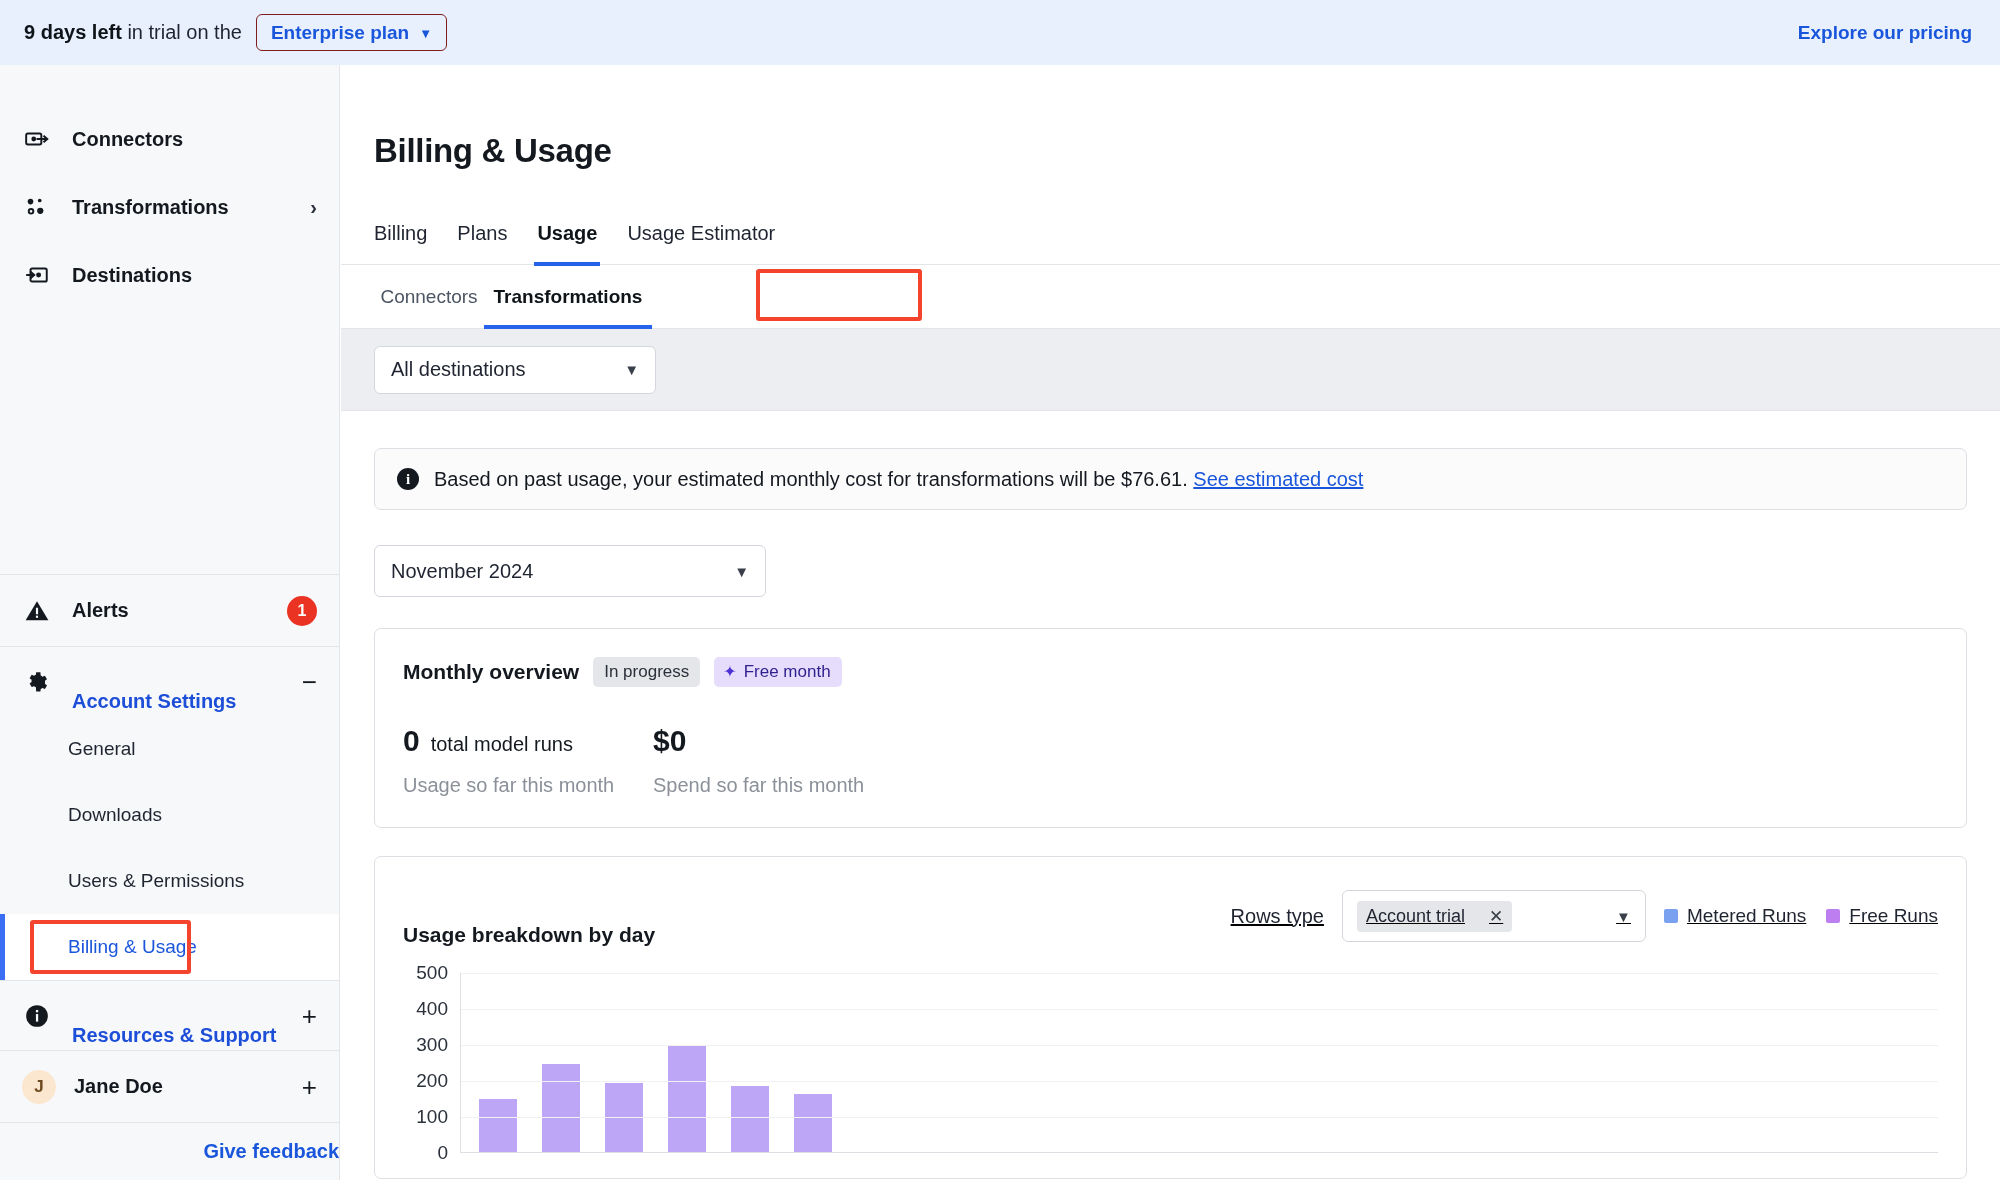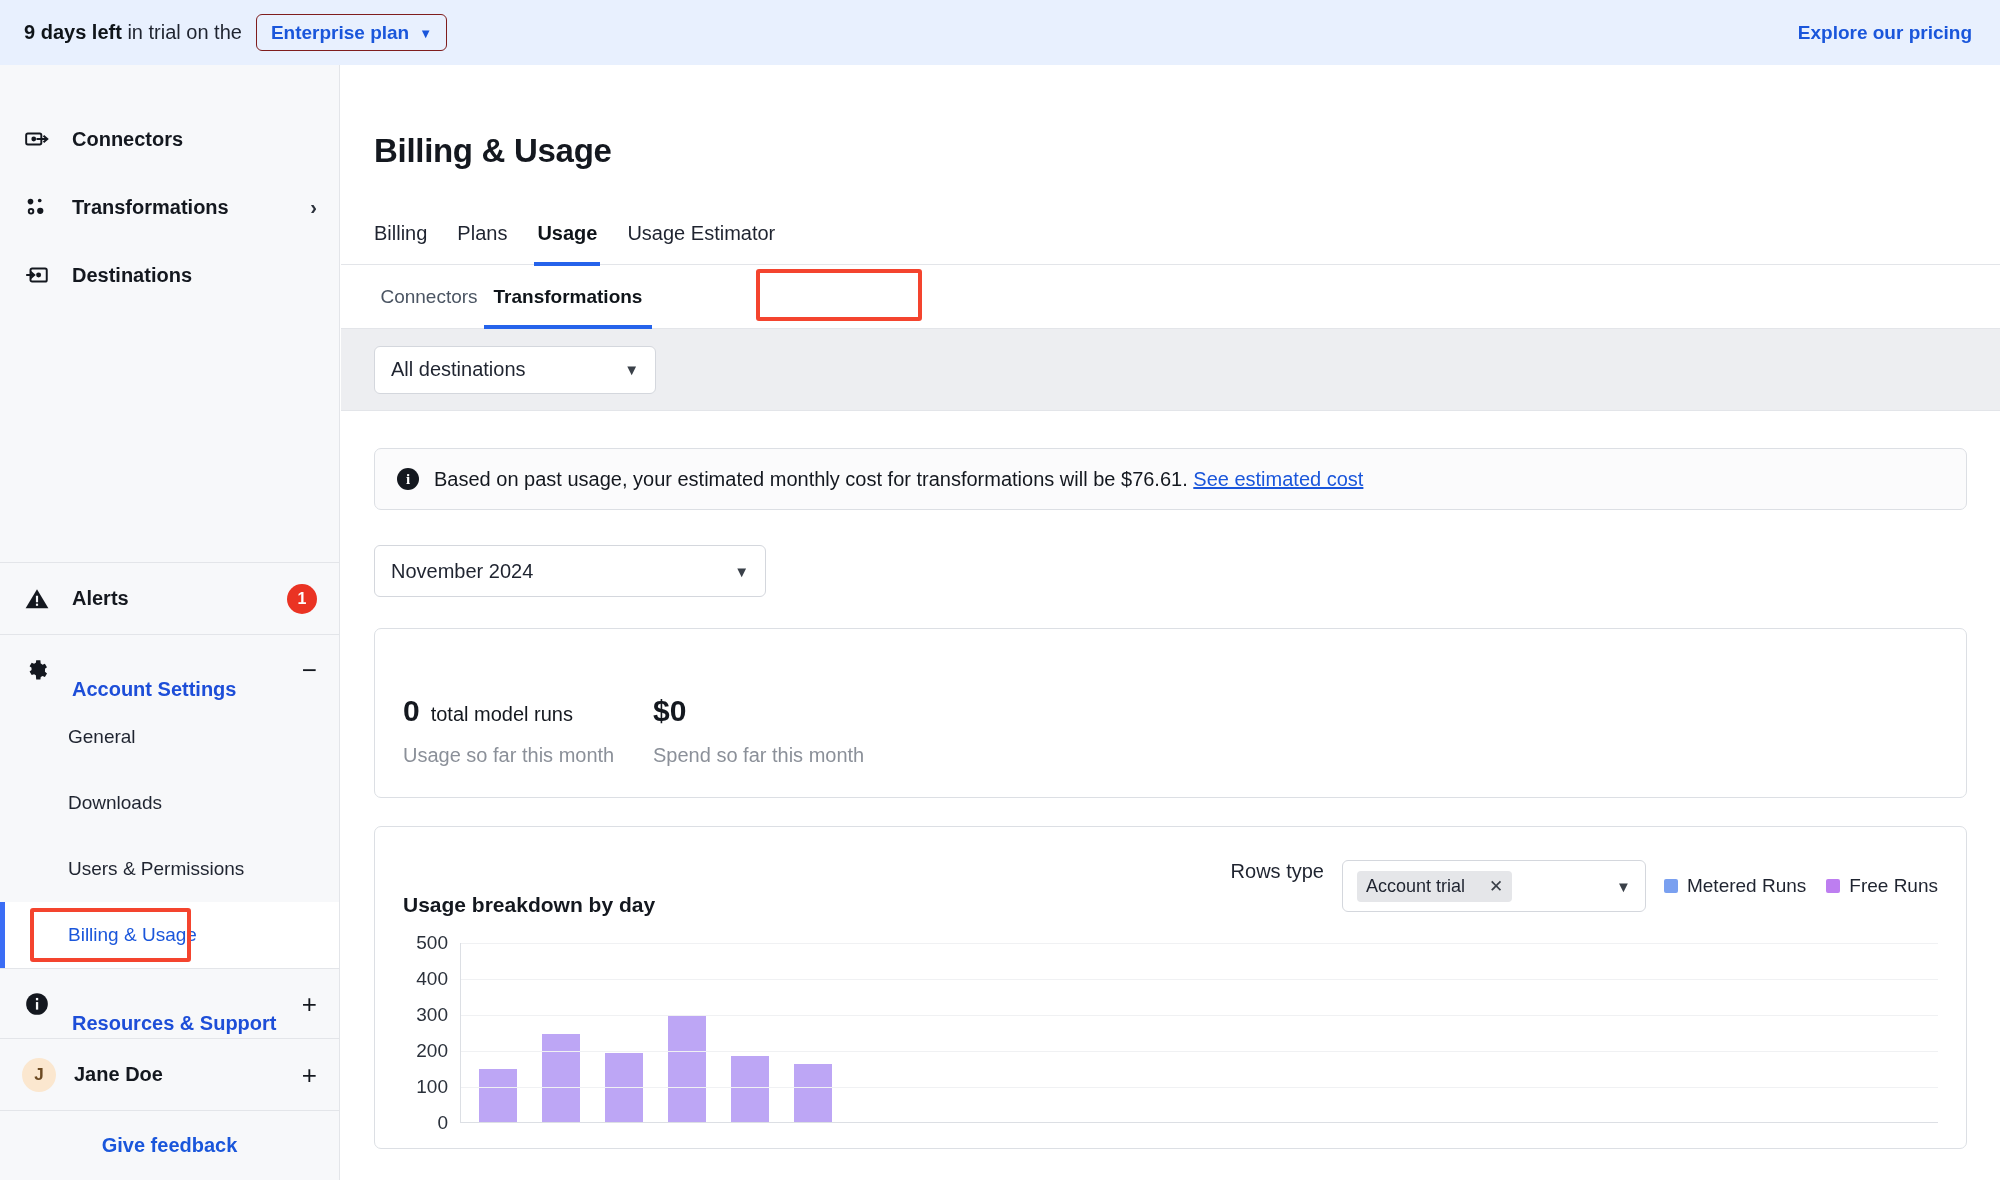--- a/index.html
+++ b/index.html
@@ -97,22 +97,22 @@
     border-top: 1px solid #e3e5e9; cursor: pointer;
   }
   .avatar {
     width: 34px; height: 34px; border-radius: 50%; background: #fbe7cf;
     display: flex; align-items: center; justify-content: center;
     font-size: 17px; color: #6c4a22; font-weight: 600; flex: none;
   }
   .user-row .nav-label { font-size: 20px; font-weight: 700; color: #14181f; flex: 1; }
 
   .feedback-row {
-    height: 70px; border-top: 1px solid #e3e5e9; display: flex;
-    align-items: center; justify-content: center;
+    height: 58px; border-top: 1px solid #e3e5e9; display: flex;
+    align-items: center; justify-content: flex-end;
   }
   .feedback-link { color: #1a56db; font-size: 20px; font-weight: 700; cursor: pointer; }
 
   
   .main { position: absolute; left: 341px; top: 65px; width: 1659px; height: 1115px; background:#fff; }
   .page-head { height: 105px; display: flex; align-items: flex-end; padding: 0 0 0 33px; }
   .page-title { font-size: 33px; font-weight: 700; color: #14181f; letter-spacing: -0.3px; }
 
   .tabs-primary {
     display: flex; align-items: center; gap: 0; padding: 0 0 0 33px;
@@ -195,21 +195,21 @@
   .stats { display: flex; margin-top: 37px; }
   .stat { width: 250px; }
   .stat-top { display: flex; align-items: baseline; gap: 11px; }
   .stat-num { font-size: 30px; font-weight: 700; color: #14181f; }
   .stat-unit { font-size: 20px; font-weight: 400; color: #14181f; }
   .stat-sub { font-size: 20px; color: #8b9099; margin-top: 16px; }
 
   .chart-card { margin-top: 28px; padding: 28px 28px 0 28px; }
   .chart-head { display: flex; align-items: center; }
   .chart-title { font-size: 21px; font-weight: 700; color: #14181f; margin-top: 38px; }
-  .chart-controls { margin-left: auto; display: flex; gap: 18px; }
+  .chart-controls { margin-left: auto; display: flex; align-items: center; gap: 18px; text-decoration: underline; }
   .rows-label { font-size: 20px; color: #1f2430; }
   .rows-select {
     width: 304px; height: 52px; background: #fff; border: 1px solid #d4d7dd; border-radius: 6px;
     display: flex; align-items: center; padding: 0 14px; cursor: pointer;
   }
   .token {
     background: #e5e6e9; border-radius: 4px; font-size: 18px; color: #1f2430;
     padding: 5px 9px; display: flex; align-items: center; gap: 24px;
   }
   .token-x { font-size: 17px; color: #3a4049; cursor: pointer; }
@@ -397,20 +397,28 @@
         <span class="info-dot">i</span>
         <span class="info-text"><span>Based on past usage, your estimated monthly cost for transformations will be $76.61.</span> <span class="info-link">See estimated cost</span></span>
       </div>
 
       <div class="select-box month-select">
         <span class="sel-val">November 2024</span>
         <span class="sel-caret">▼</span>
       </div>
 
       <div class="card">
+        <div class="card-head">
+          <span class="card-title">Monthly overview</span>
+          <span class="chip-gray">In progress</span>
+          <span class="chip-purple">
+            <span class="spark">✦</span>
+            <span>Free month</span>
+          </span>
+        </div>
         <div class="stats">
           <div class="stat">
             <div class="stat-top">
               <span class="stat-num">0</span>
               <span class="stat-unit">total model runs</span>
             </div>
             <div class="stat-sub">Usage so far this month</div>
           </div>
           <div class="stat">
             <div class="stat-top">

